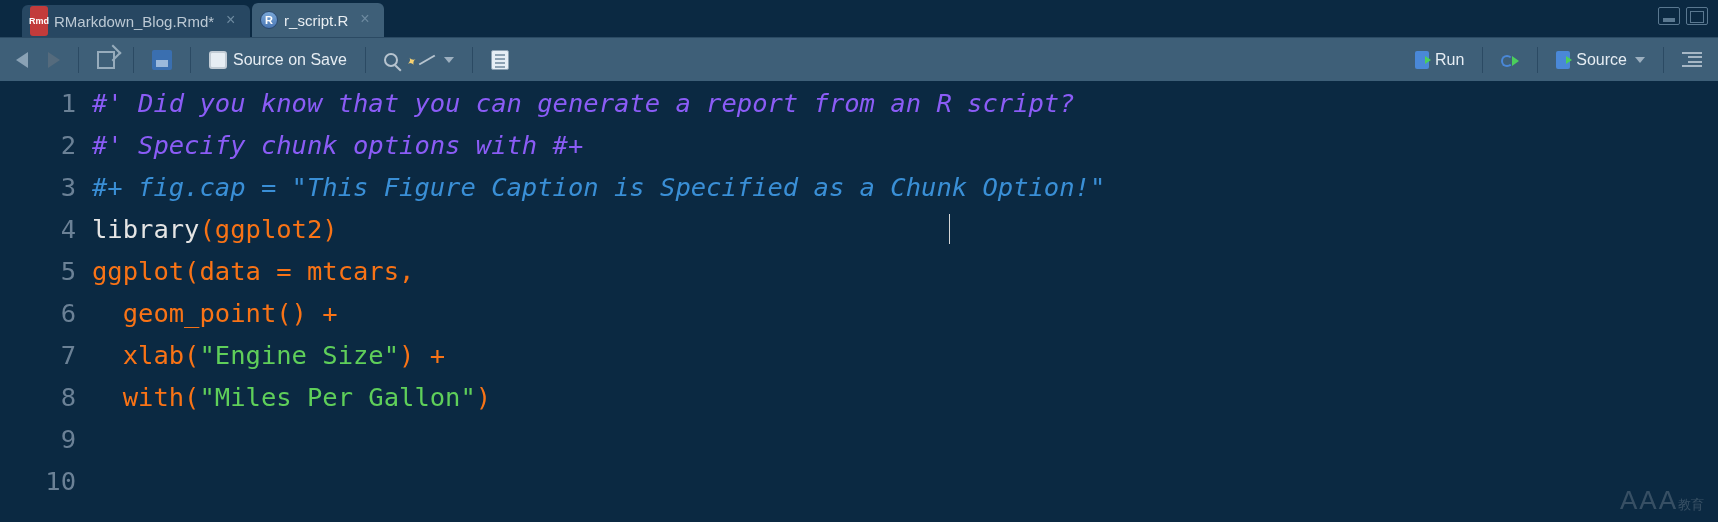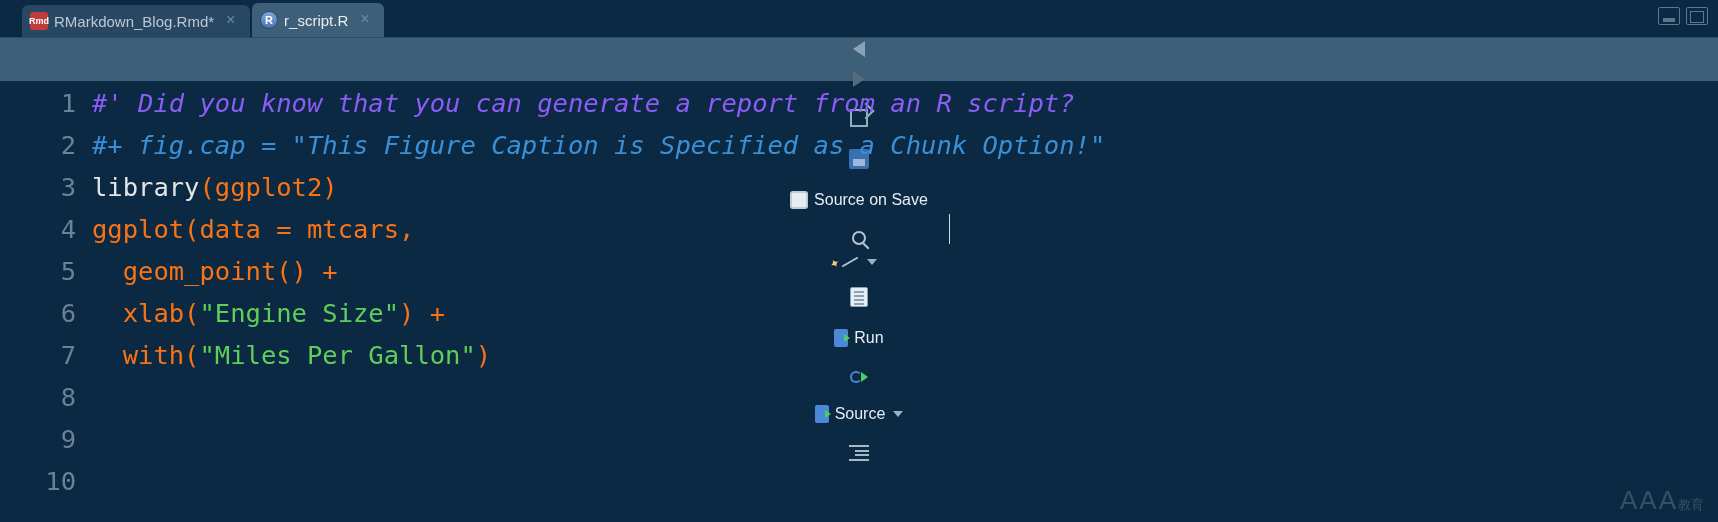--- a/index.html
+++ b/index.html
@@ -37,21 +37,21 @@
     cursor: pointer;
   }
   .tab.inactive { background: #274762; color: #bcc9d4;}
   .tab.active   { background: #3e5f78; color: #e9eef2; height: 34px; }
   .tab .close-x {
     width: 14px; height: 14px; margin-left: 6px;
     color: #6d8aa0; font-size: 16px; line-height: 12px;
     display: inline-block;
   }
   .icon-rmd {
-    width: 18px; height: 18px; border-radius: 3px;
+    width: 18px; height: 30px; border-radius: 3px;
     background: #c23b3b; font-size: 9px; font-weight: bold;
     color: #fff; display: flex; align-items: center; justify-content: center;
   }
   .icon-r {
     width: 18px; height: 18px; border-radius: 50%;
     background: linear-gradient(#7aa8d8,#4a77b4); border: 1px solid #2b4a70;
     color: #fff; font-size: 11px; font-weight: bold;
     display: flex; align-items: center; justify-content: center;
   }
   .window-controls {
@@ -72,21 +72,20 @@
     height: 44px;
     background: #3e5f78;
     display: flex;
     align-items: center;
     padding: 0 10px;
     gap: 8px;
     border-bottom: 1px solid #0b2942;
     font-family: "Helvetica Neue", Arial, sans-serif;
     font-size: 16px;
     color: #e6edf3;
-    flex-direction: column;
   }
   .toolbar .sep { width: 1px; height: 26px; background: #2b4a63; margin: 0 4px;}
   .toolbar .btn {
     display: flex; align-items: center; gap: 6px; padding: 3px 6px;
     border-radius: 3px; cursor: pointer;
   }
   .arrow-left, .arrow-right {
     width: 0; height: 0; border-top: 8px solid transparent;
     border-bottom: 8px solid transparent;
   }
@@ -286,20 +285,21 @@
       <div>4</div>
       <div>5</div>
       <div>6</div>
       <div>7</div>
       <div>8</div>
       <div>9</div>
       <div>10</div>
     </div>
   <div class="code" id="code">
       <div style="white-space: pre;"><span class="roxygen">#' Did you know that you can generate a report from an R script?</span></div>
+      <div style="white-space: pre;"><span class="roxygen">#' Specify chunk options with #+</span></div>
       <div style="white-space: pre;"><span class="ident"></span></div>
       <div style="white-space: pre;"><span class="comment">#+ fig.cap = "This Figure Caption is Specified as a Chunk Option!"</span></div>
       <div style="white-space: pre;"><span class="keyword">library</span><span class="ident">(ggplot2)</span></div>
       <div style="white-space: pre;"><span class="ident">ggplot(data = mtcars,</span></div>
       <div style="white-space: pre;"><span class="ident">  geom_point() +</span></div>
       <div style="white-space: pre;"><span class="ident">  xlab(</span><span class="string">"Engine Size"</span><span class="ident">) +</span></div>
       <div style="white-space: pre;"><span class="ident">  with(</span><span class="string">"Miles Per Gallon"</span><span class="ident">)</span></div>
       <div class="cursor" style="top: 132px; left: 856.8px;"></div>
     </div>
 </div>

